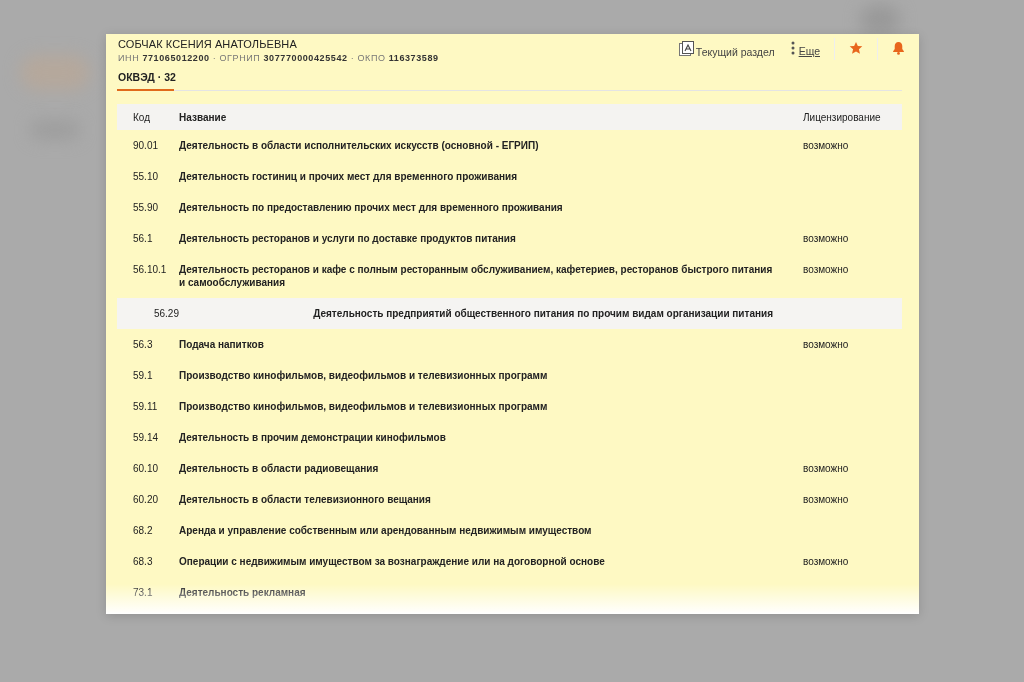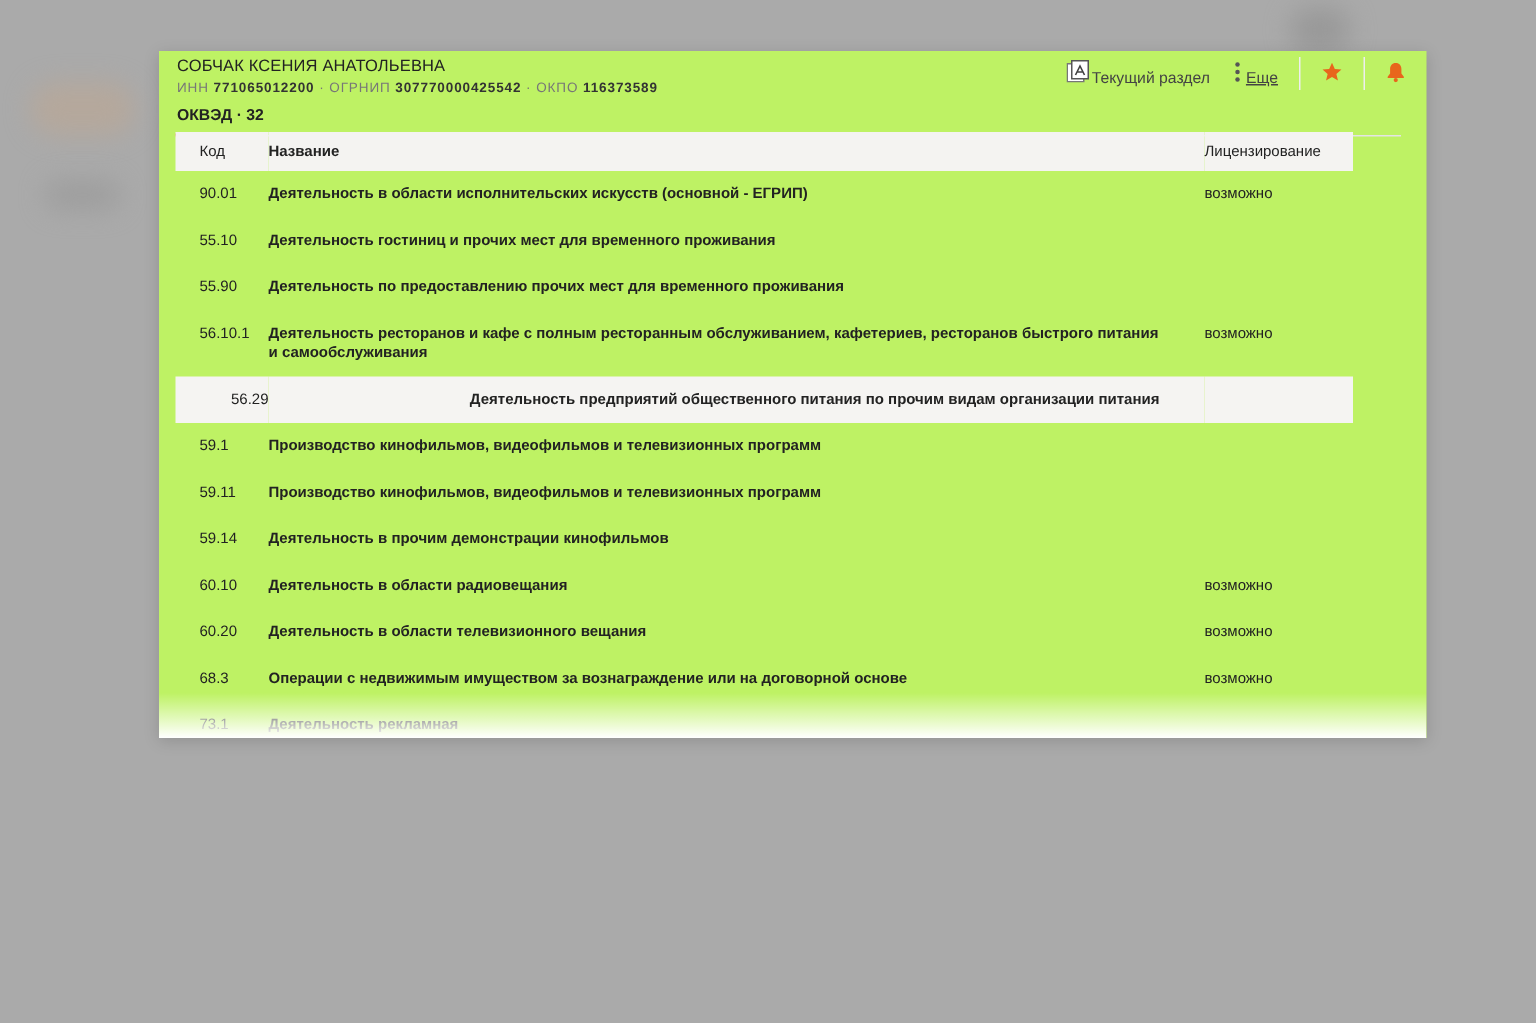--- a/index.html
+++ b/index.html
@@ -1,29 +1,29 @@
 <!DOCTYPE html>
 <html><head>
 <meta charset="utf-8">
 <style>
   html, body { margin:0; padding:0; }
   body { width:1024px; height:682px; position:relative; overflow:hidden; background:#a9a9a9; font-family:"Liberation Sans", sans-serif; color:#222; }
   .backdrop { position:absolute; inset:0; background:#aaaaaa; }
   .blob { position:absolute; border-radius:40px; filter:blur(8px); }
-  .modal { position:absolute; left:106px; top:34px; width:813px; height:458px; background:#bef264; overflow:hidden; box-shadow:0 2px 10px rgba(0,0,0,0.15);padding-left:32px; }
+  .modal { position:absolute; left:106px; top:34px; width:813px; height:580px; background:#fef9c3; overflow:hidden; box-shadow:0 2px 10px rgba(0,0,0,0.15); }
   .hdr-name { position:absolute; left:12px; top:4px; font-size:11px; color:#222; letter-spacing:0.1px; }
   .hdr-ids { position:absolute; left:12px; top:19px; font-size:9px; color:#777; letter-spacing:0.6px; }
   .hdr-ids b { color:#333; font-weight:bold; }
   .hdr-actions { position:absolute; right:14px; top:5px; display:flex; align-items:center; height:20px; font-size:10.5px; color:#444; }
   .act { display:flex; align-items:flex-end; gap:1px; cursor:pointer; }
   .sep { width:1px; height:22px; background:#eee; margin:0 14px; }
   .tab { position:absolute; left:12px; top:37px; font-size:10.5px; font-weight:bold; color:#222; }
   .tab-line { position:absolute; left:11px; top:55px; width:57px; height:2px; background:#e06a1b; }
   .tab-rule { position:absolute; left:11px; right:17px; top:56px; height:1px; background:#e4e4e4; }
-  table { position:absolute; left:11px; top:54px; width:785px; border-collapse:collapse; font-size:10px; color:#222; }
+  table { position:absolute; left:11px; top:70px; width:785px; border-collapse:collapse; font-size:10px; color:#222; }
   th { background:#f4f3f1; text-align:left; font-weight:normal; height:26px; padding:0; }
   td { padding:0; vertical-align:top; }
   .c1 { width:46px; padding-left:16px; }
   .c2 { padding-right:30px;font-weight:bold; }
   .c3 { width:99px; }
   tr.r td { padding-top:9px; padding-bottom:9px; line-height:13px;margin-top:12px; }
   tr.hl td { background:#f5f4f2;text-align:right; }
   .fade { position:absolute; left:0; right:0; bottom:0; height:30px; background:linear-gradient(rgba(255,255,255,0), #fff); }
 </style>
 </head>
@@ -106,28 +106,38 @@
           <td class="c1">55.10</td>
           <td class="c2">Деятельность гостиниц и прочих мест для временного проживания</td>
           <td class="c3"></td>
         </tr>
       <tr class="r">
           <td class="c1">55.90</td>
           <td class="c2">Деятельность по предоставлению прочих мест для временного проживания</td>
           <td class="c3"></td>
         </tr>
       <tr class="r">
+          <td class="c1">56.1</td>
+          <td class="c2">Деятельность ресторанов и услуги по доставке продуктов питания</td>
+          <td class="c3">возможно</td>
+        </tr>
+      <tr class="r">
           <td class="c1">56.10.1</td>
           <td class="c2">Деятельность ресторанов и кафе с полным ресторанным обслуживанием, кафетериев, ресторанов быстрого питания и самообслуживания</td>
           <td class="c3">возможно</td>
         </tr>
       <tr class="r hl">
           <td class="c1">56.29</td>
           <td class="c2">Деятельность предприятий общественного питания по прочим видам организации питания</td>
           <td class="c3"></td>
+        </tr>
+      <tr class="r">
+          <td class="c1">56.3</td>
+          <td class="c2">Подача напитков</td>
+          <td class="c3">возможно</td>
         </tr>
       <tr class="r">
           <td class="c1">59.1</td>
           <td class="c2">Производство кинофильмов, видеофильмов и телевизионных программ</td>
           <td class="c3"></td>
         </tr>
       <tr class="r">
           <td class="c1">59.11</td>
           <td class="c2">Производство кинофильмов, видеофильмов и телевизионных программ</td>
           <td class="c3"></td>
@@ -141,20 +151,25 @@
           <td class="c1">60.10</td>
           <td class="c2">Деятельность в области радиовещания</td>
           <td class="c3">возможно</td>
         </tr>
       <tr class="r">
           <td class="c1">60.20</td>
           <td class="c2">Деятельность в области телевизионного вещания</td>
           <td class="c3">возможно</td>
         </tr>
       <tr class="r">
+          <td class="c1">68.2</td>
+          <td class="c2">Аренда и управление собственным или арендованным недвижимым имуществом</td>
+          <td class="c3"></td>
+        </tr>
+      <tr class="r">
           <td class="c1">68.3</td>
           <td class="c2">Операции с недвижимым имуществом за вознаграждение или на договорной основе</td>
           <td class="c3">возможно</td>
         </tr>
       <tr class="r">
           <td class="c1">73.1</td>
           <td class="c2">Деятельность рекламная</td>
           <td class="c3"></td>
         </tr>
 

